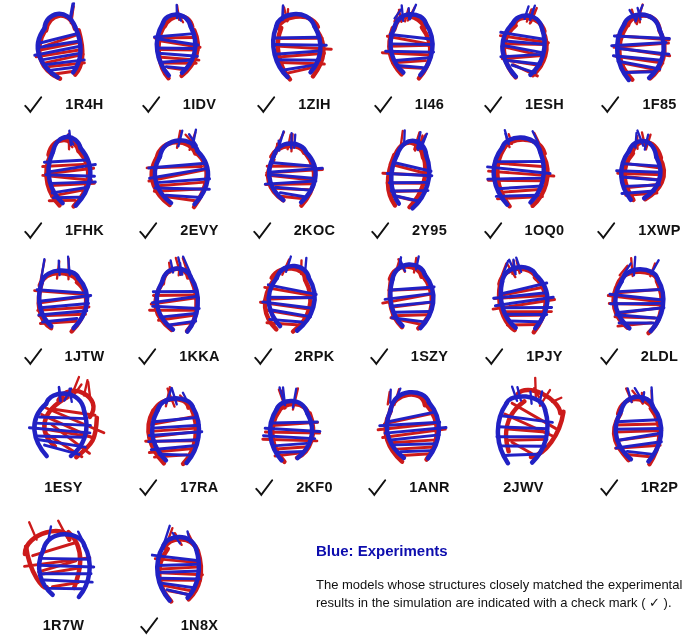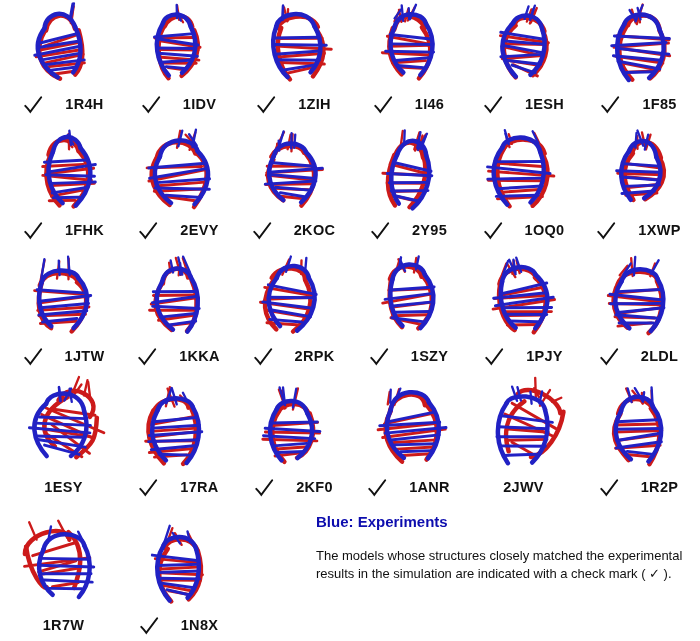--- a/index.html
+++ b/index.html
@@ -42,20 +42,21 @@
     white-space: nowrap;
   }
   .legend-caption {
     grid-column: 3 / 7;
     padding: 12px 0 0 80px;
   }
   .legend-line {
     font-weight: bold;
     font-size: 15px;
     line-height: 21px;
+    margin-top: 29px;
   }
   .caption {
     margin-top: 15px;
     width: 392px;
     font-size: 13px;
     line-height: 1.42;
     color: #1b1b1b;
   }
 </style>
 </head>

